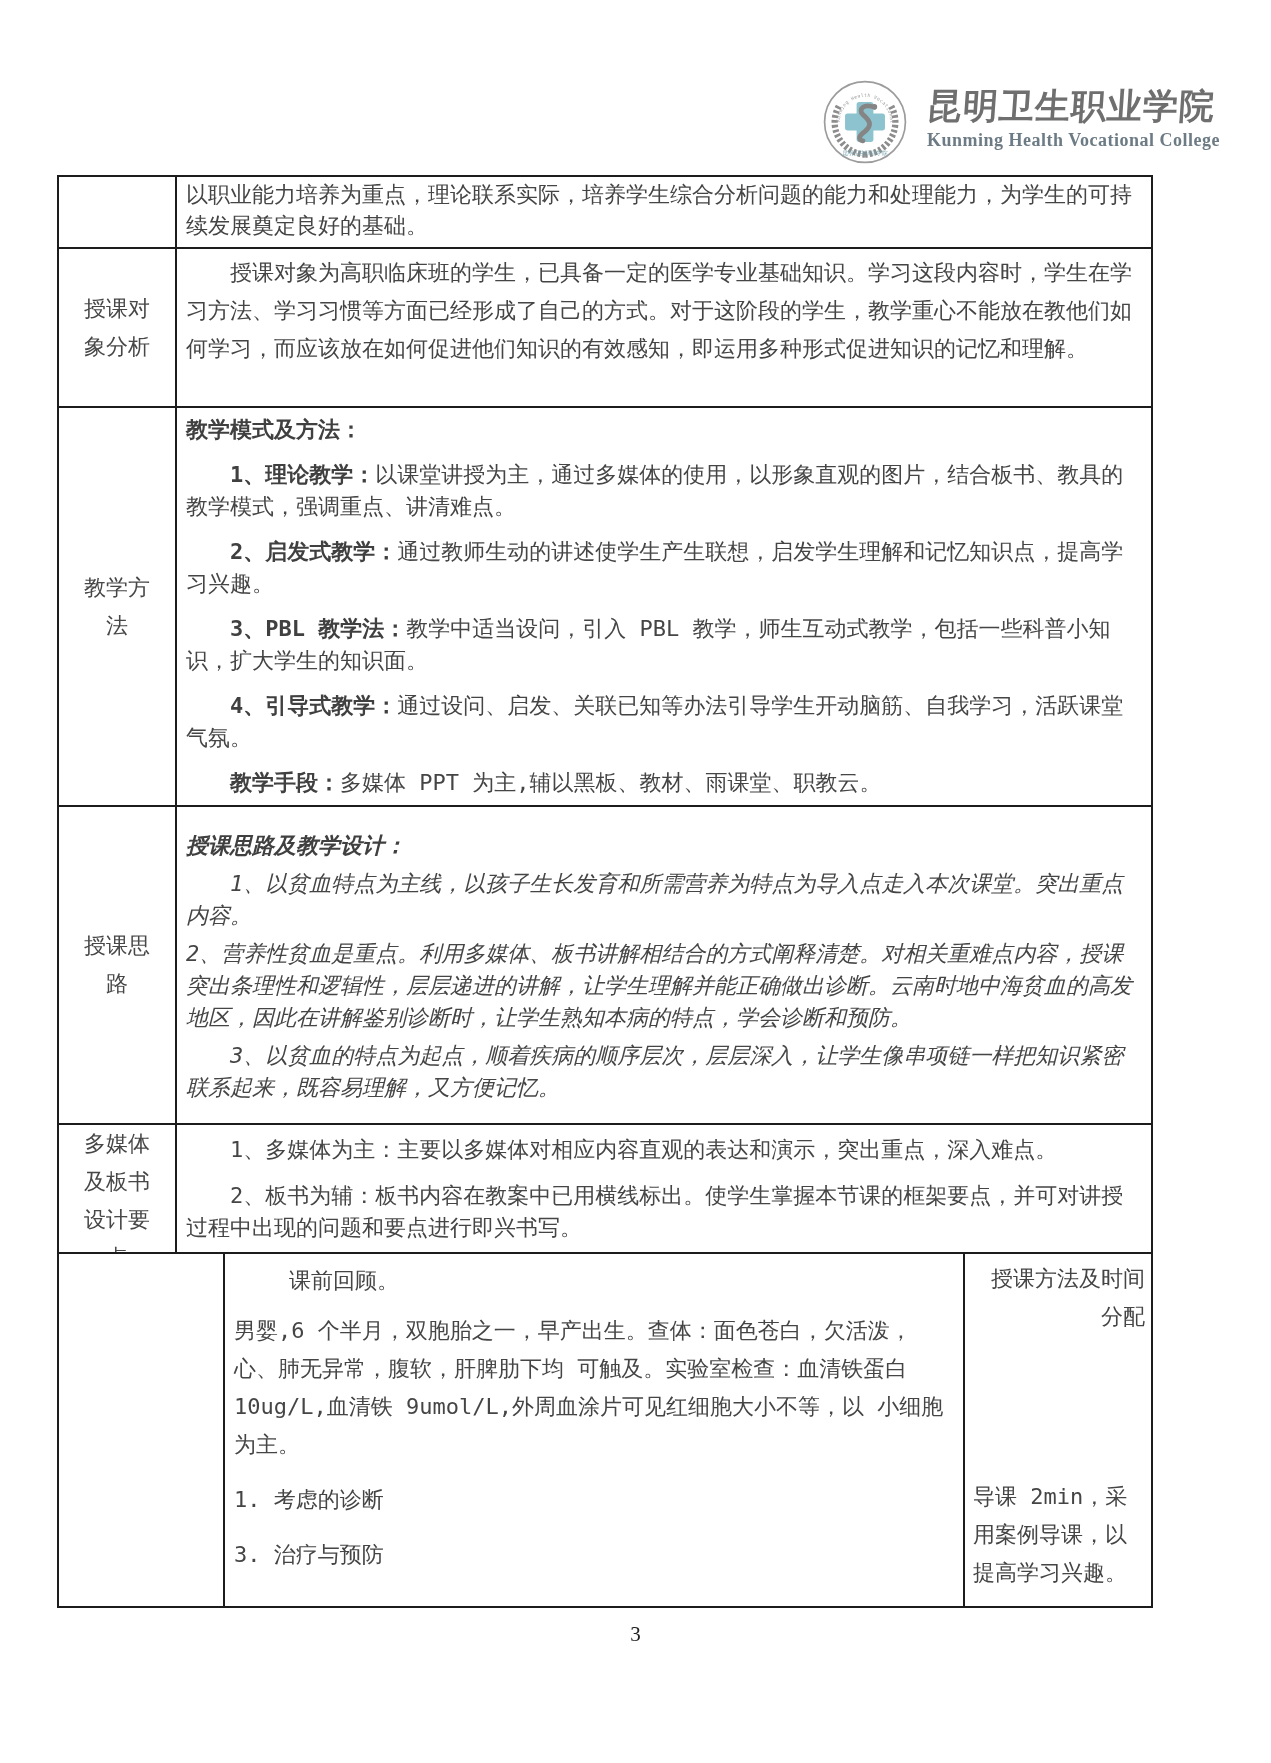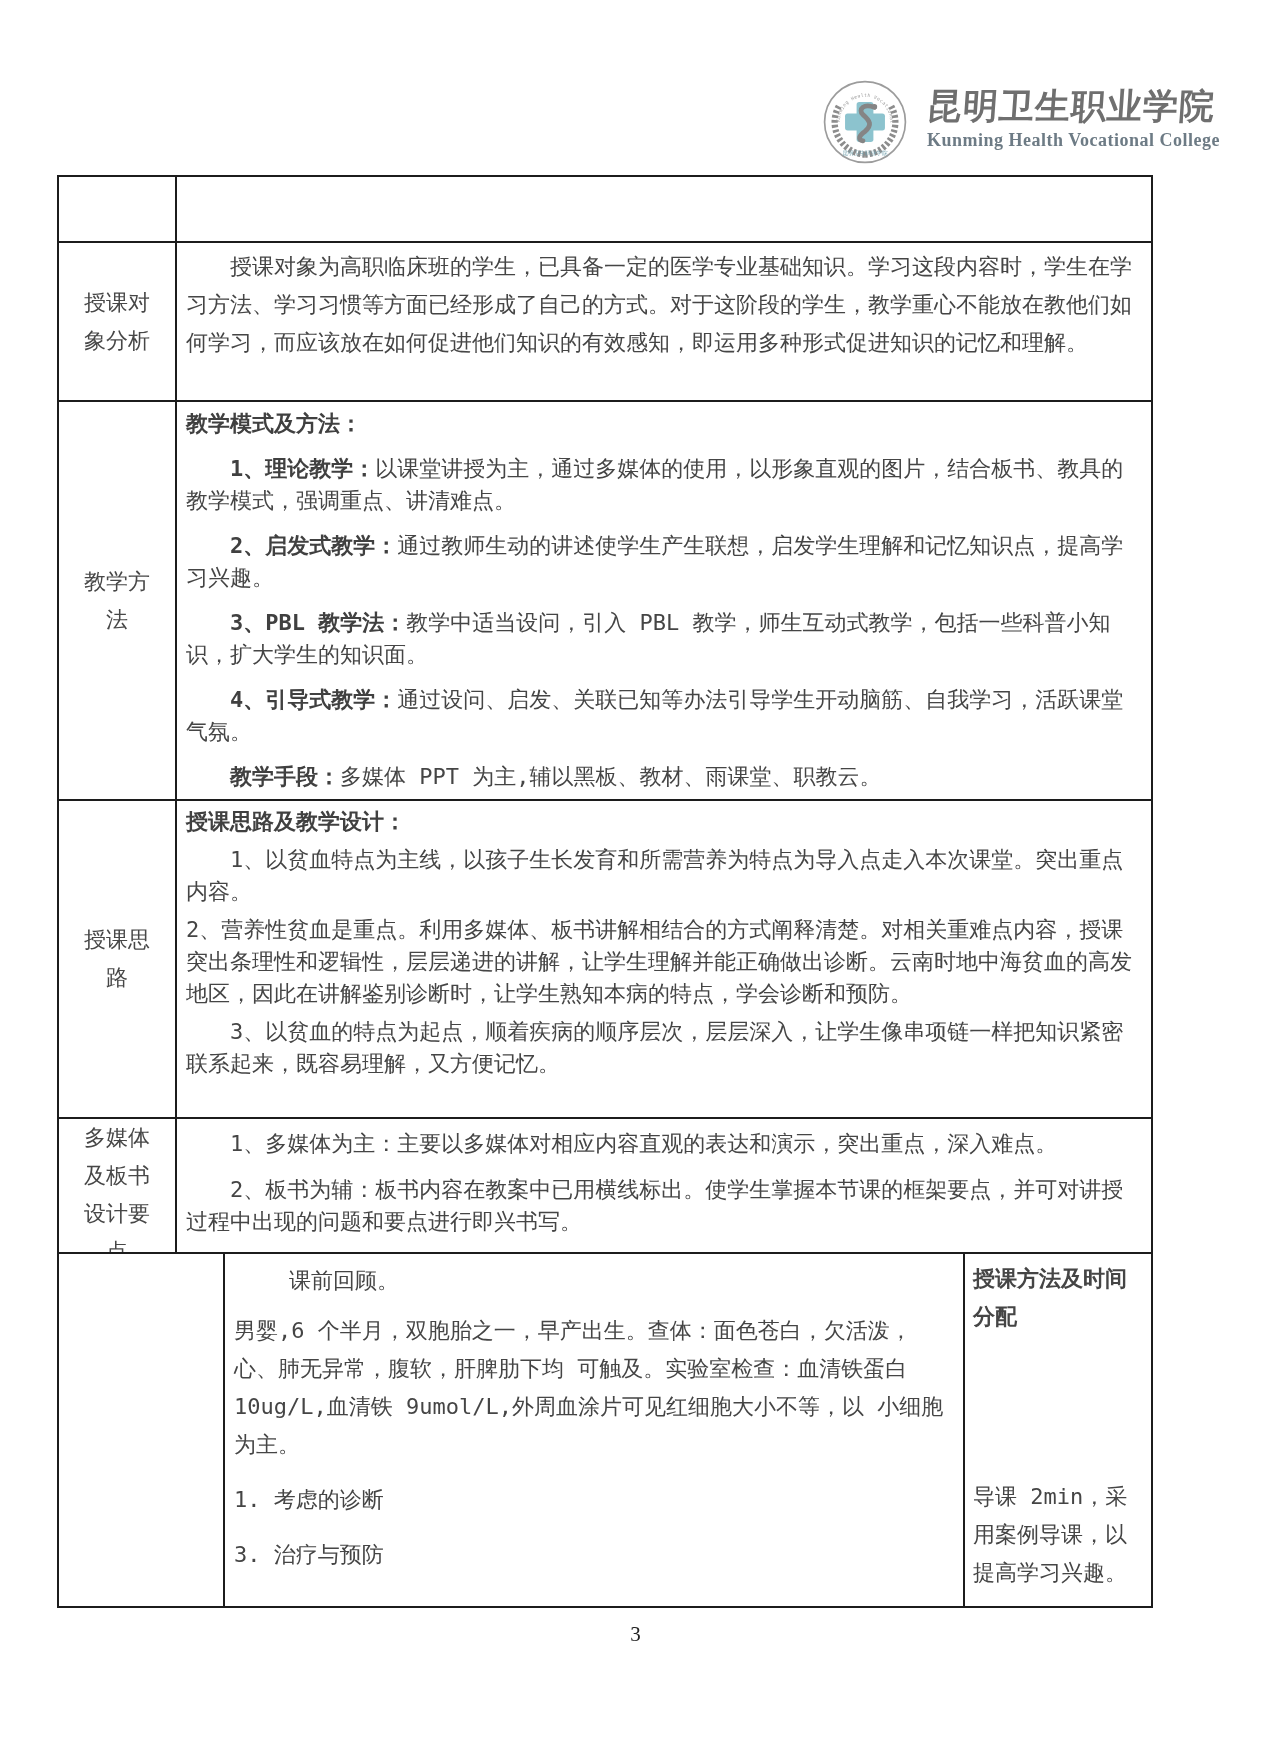--- a/index.html
+++ b/index.html
@@ -70,35 +70,35 @@
   .cell-content { flex: 1 1 auto; padding: 4px 12px 6px 9px; }
   .cell-side {
     flex: 0 0 188px;
     border-left: 2px solid #1c1c1c;
     display: flex;
     flex-direction: column;
     justify-content: space-between;
     padding: 6px 6px 14px 8px;
     line-height: 38px;
   }
-  .side-hdr { text-align: left; font-weight: bold; }
+  .side-hdr { text-align: right; }
   .side-note { text-align: left; }
 
   .r1 { min-height: 64px; }
   .r2 { min-height: 159px; }
   .r3 { min-height: 384px; }
   .r4 { min-height: 318px; }
   .r5 { min-height: 152px; }
   .r6 { min-height: 352px; }
 
   .r1 .cell-content { line-height: 31px; padding-top: 2px; }
   .r2 .cell-content { line-height: 38px; padding-top: 5px; }
   .r3 .cell-content { line-height: 32px; padding-top: 6px; }
   .r3 p + p { margin-top: 13px; }
-  .r4 .cell-content { line-height: 32px; padding-top: 5px; }
+  .r4 .cell-content { line-height: 32px; padding-top: 23px; font-style: italic; }
   .r4 p + p { margin-top: 6px; }
   .r5 .cell-content { line-height: 32px; padding-top: 9px; }
   .r5 p + p { margin-top: 14px; }
   .r6 .cell-content { line-height: 38px; padding-top: 8px; }
   .r6 .case { margin-top: 12px; }
   .r6 .qitem { margin-top: 17px; }
 
   .ind { text-indent: 2em; }
   .ind-lg { text-indent: 2.5em; }
   b, .bold { font-weight: bold; color: #404040; }
@@ -138,20 +138,23 @@
     <div class="logo-text">
       <div class="logo-cn">昆明卫生职业学院</div>
       <div class="logo-en">Kunming Health Vocational College</div>
     </div>
   </header>
 
   <section class="tbl tbl-main">
 
     <div class="row r1">
       <div class="cell-label"></div>
+      <div class="cell-content">
+        <p>以职业能力培养为重点，理论联系实际，培养学生综合分析问题的能力和处理能力，为学生的可持续发展奠定良好的基础。</p>
+      </div>
     </div>
 
     <div class="row r2">
       <div class="cell-label">授课对象分析</div>
       <div class="cell-content">
         <p class="ind">授课对象为高职临床班的学生，已具备一定的医学专业基础知识。学习这段内容时，学生在学习方法、学习习惯等方面已经形成了自己的方式。对于这阶段的学生，教学重心不能放在教他们如何学习，而应该放在如何促进他们知识的有效感知，即运用多种形式促进知识的记忆和理解。</p>
       </div>
     </div>
 
     <div class="row r3">

